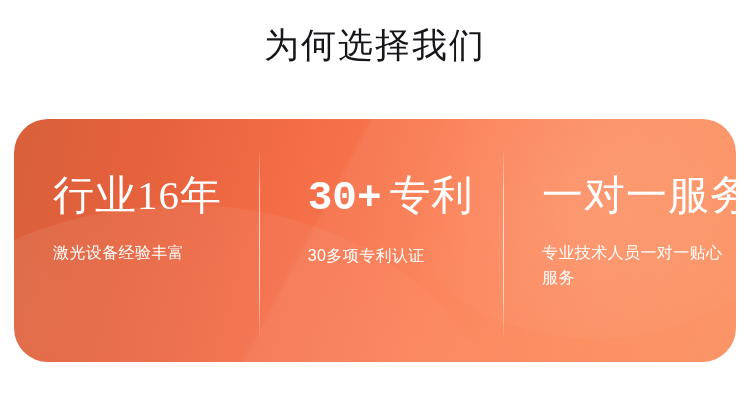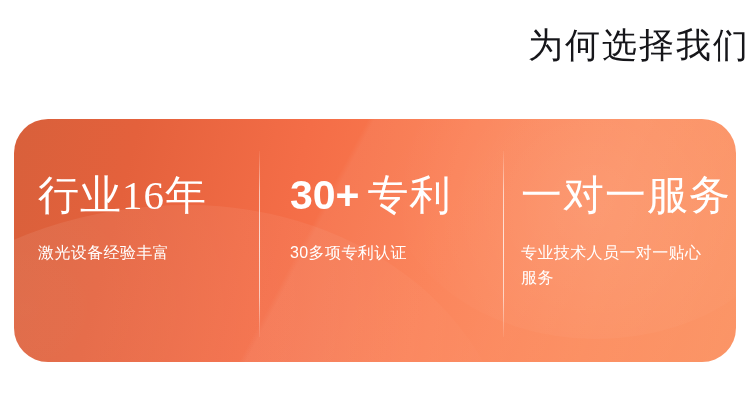--- a/index.html
+++ b/index.html
@@ -23,21 +23,21 @@
     height: 402px;
     background: #ffffff;
   }
 
   
   .section-title {
     position: absolute;
     left: 0;
     top: 24px;
     width: 750px;
-    text-align: right;
+    text-align: center;
     font-family: "Liberation Serif", "DejaVu Serif", serif;
     font-size: 35px;
     line-height: 44px;
     letter-spacing: 2px;
     color: #16161a;
     white-space: nowrap;
   }
 
   
   .banner {
@@ -111,20 +111,21 @@
     width: 722px;
     height: 243px;
     display: flex;
     align-items: stretch;
   }
 
   .col {
     position: relative;
     box-sizing: border-box;
     padding-top: 52px;
+    margin-left: 15px;
   }
   .col-0 { width: 245px; padding-left: 24px; padding-right: 14px; }
   .col-1 { width: 244px; padding-left: 31px; padding-right: 14px; }
   .col-2 { width: 212px; padding-left: 18px; padding-right: 12px; }
 
   .divider {
     position: absolute;
     top: 32px;
     width: 1px;
     height: 186px;
@@ -142,21 +143,21 @@
     font-family: "Liberation Serif", "DejaVu Serif", serif;
     font-size: 41px;
     line-height: 48px;
     color: #ffffff;
     letter-spacing: 1px;
     white-space: nowrap;
     margin: 0;
     font-weight: normal;
   }
   .col-heading .strong {
-    font-family: Liberation Sans, sans-serif;
+    font-family: Liberation Mono, monospace;
     font-weight: bold;
     font-size: 41px;
     letter-spacing: 0px;
   }
   .col-heading .spacer { display: inline-block; width: 8px; }
 
   .col-sub {
     margin: 0;
     margin-top: 21px;
     font-family: Liberation Sans, sans-serif;

